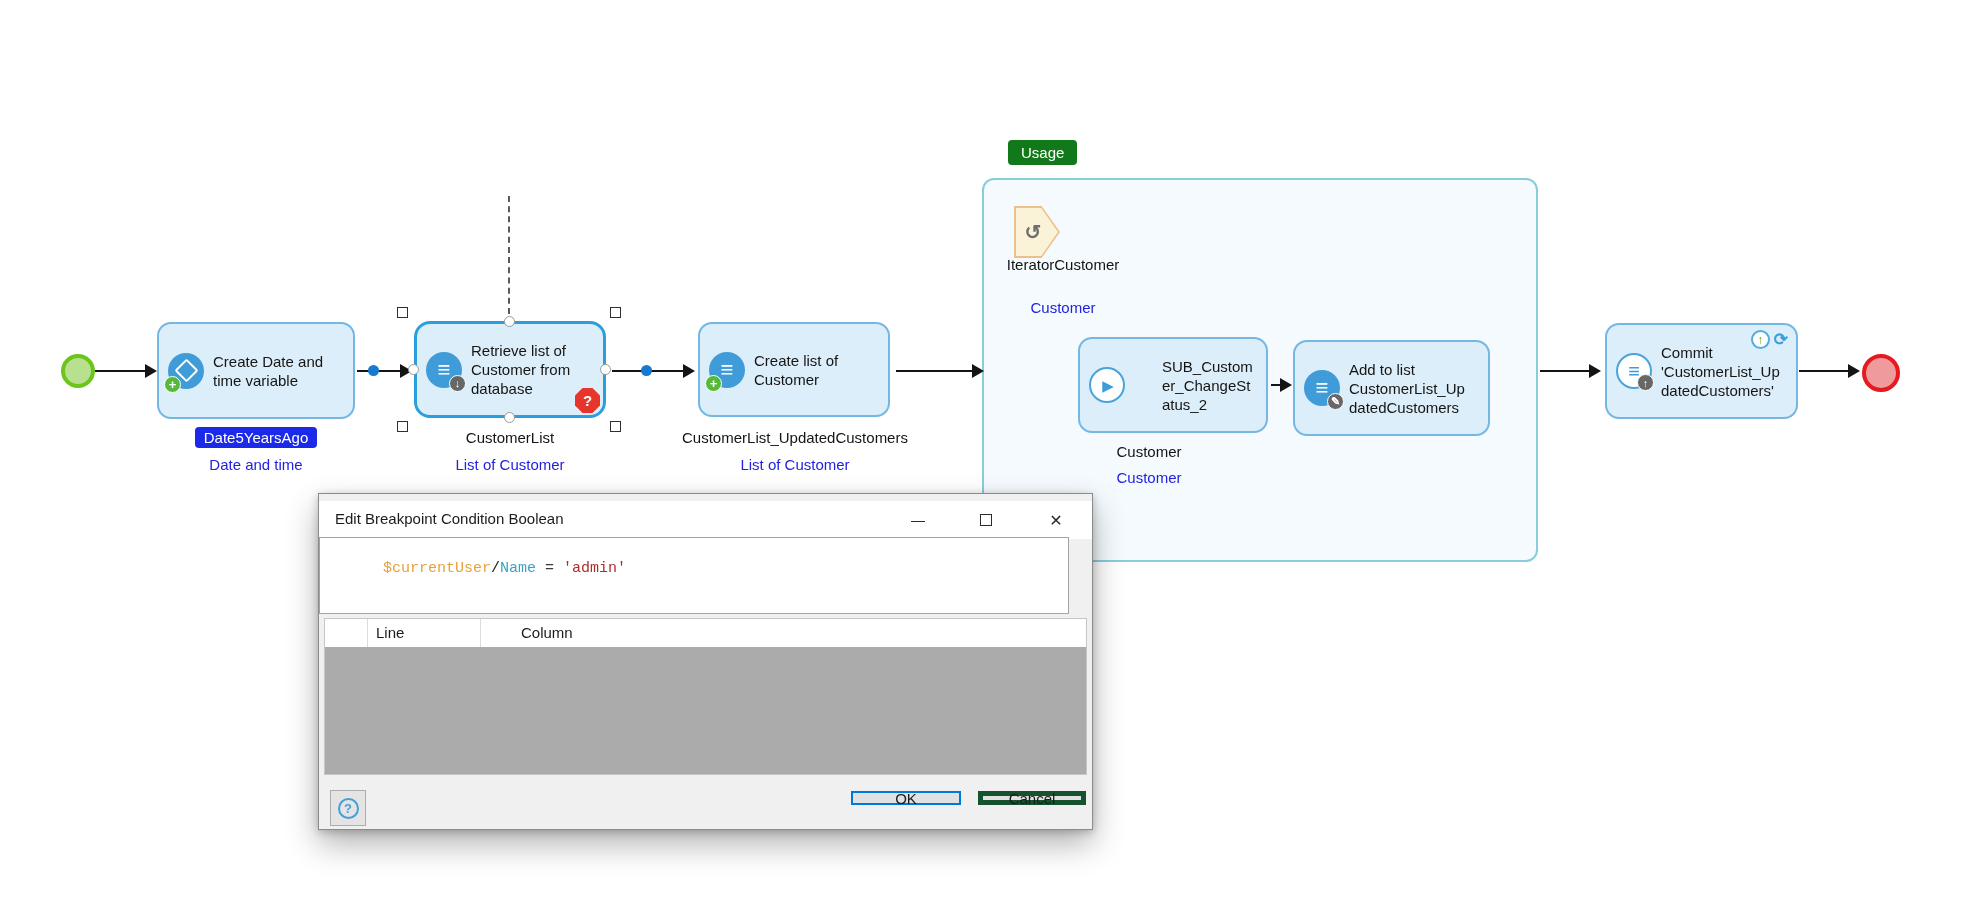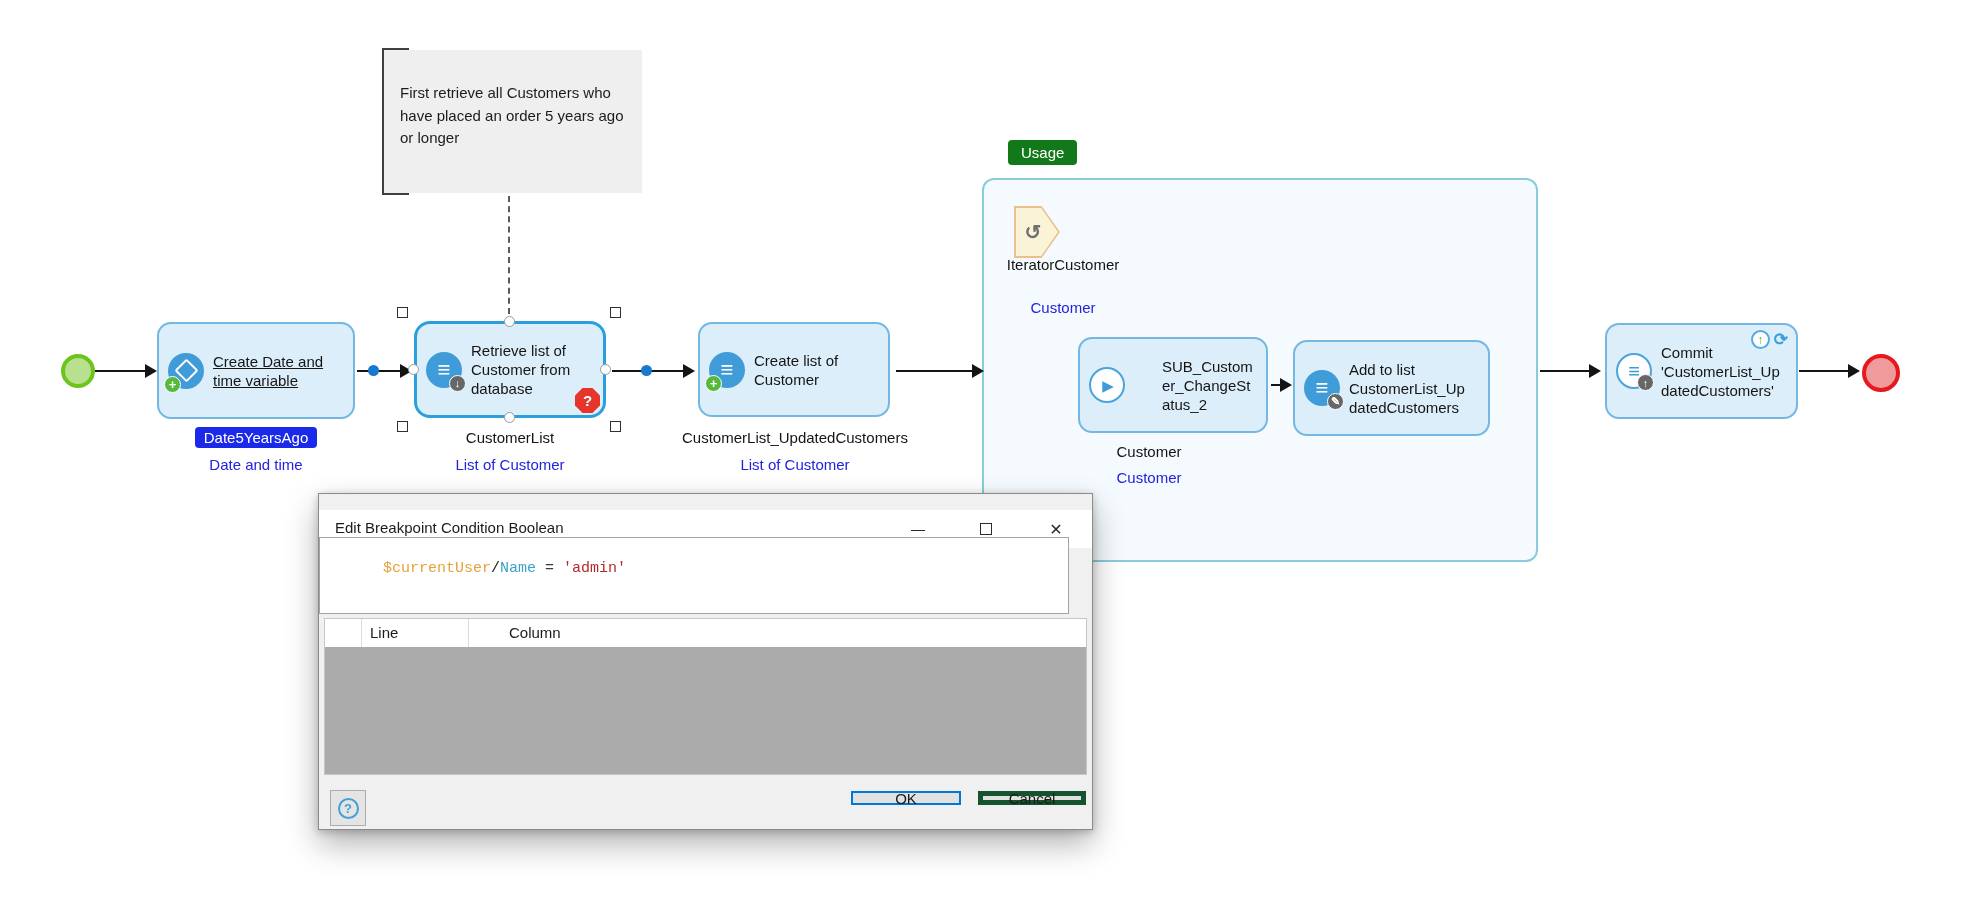--- a/index.html
+++ b/index.html
@@ -72,54 +72,51 @@
         display:flex;align-items:center;justify-content:center;}
   .iter .g{font-size:20px;color:#6f6f6f;font-weight:bold;margin-right:8px;}
 
   
   .hs{position:absolute;width:11px;height:11px;background:#fff;border:1.5px solid #2f2f2f;box-sizing:border-box;}
   .hc{position:absolute;width:11px;height:11px;background:#fff;border:1.5px solid #9a9a9a;border-radius:50%;box-sizing:border-box;}
 
   
   .dlg{position:absolute;left:318px;top:493px;width:775px;height:337px;background:#f0f0f0;
        border:1px solid #8b8b8b;box-shadow:0 14px 30px rgba(0,0,0,.30),0 2px 8px rgba(0,0,0,.22);z-index:10;box-sizing:border-box;}
-  .tbar{position:absolute;left:0;top:16px;right:0;height:38px;background:#ffffff;}
+  .tbar{position:absolute;left:0;top:7px;right:0;height:38px;background:#ffffff;}
   .ttl{position:absolute;left:16px;top:9px;font-size:15px;color:#1b1b1b;}
   .wbtn{position:absolute;top:0;width:46px;height:38px;display:flex;align-items:center;justify-content:center;color:#2b2b2b;}
   .wbtn.min{left:576px;font-size:14px;}
   .wbtn.max{left:644px;}
   .wbtn.max .sq{width:12px;height:12px;border:1.5px solid #2b2b2b;box-sizing:border-box;}
   .wbtn.close{left:714px;font-size:16px;}
   .codebox{position:absolute;left:0;top:43px;width:750px;height:77px;background:#fff;border:1px solid #a3a3a3;
            box-sizing:border-box;padding:5px 9px;font-family:"Liberation Mono","DejaVu Sans Mono",monospace;
            font-size:15px;white-space:pre;}
   .tablebox{position:absolute;left:5px;top:124px;width:763px;height:157px;border:1px solid #c6c6c6;
             background:#ababab;box-sizing:border-box;display:flex;flex-direction:column;}
-  .thead{height:28px;background:#ffffff;display:flex;font-size:15px;color:#1b1b1b;flex-shrink:0;}
+  .thead{height:28px;background:#ffffff;display:flex;font-size:15px;color:#1b1b1b;flex-shrink:0;gap:6px;}
   .th{line-height:28px;padding-left:8px;box-sizing:border-box;border-left:1px solid #dcdcdc;}
   .th.c0{width:36px;border-left:none;}
   .th.c1{width:107px;} .th.c2{width:103px;padding-left:40px;} .th.c3{flex:1;}
   .gridbody{flex:1;background:#ababab;}
   .helpbtn{position:absolute;left:11px;top:296px;width:36px;height:36px;background:#e4e4e4;border:1px solid #adadad;
            box-sizing:border-box;display:flex;align-items:center;justify-content:center;}
   .helpbtn .qc{width:21px;height:21px;border-radius:50%;border:2px solid #459fd6;color:#459fd6;font-size:13px;
            font-weight:bold;display:flex;align-items:center;justify-content:center;box-sizing:border-box;}
   .btn{position:absolute;top:297px;height:14px;background:#e1e1e1;font-size:15px;color:#1b1b1b;
        display:flex;align-items:center;justify-content:center;box-sizing:border-box;font-family:inherit;}
   .btn.ok{left:532px;width:110px;border:2px solid #0078d7;}
   .btn.cancel{left:659px;width:108px;border:5px solid #14532d;}
 </style>
 </head>
 <body>
 
 <div class="stage">
 
-  <div class="note">
-    <div class="txt">First retrieve all Customers who have placed an order 5 years ago or longer</div>
-  </div>
   <div class="dashline"></div>
 
   <div class="usage">Usage</div>
   <div class="loopbox"></div>
   <div class="iter">
     <div class="in">
         <span class="g">↺</span>
       </div>
   </div>
   <div class="clabel" style="left:963px;top:256px;width:200px;">IteratorCustomer</div>
@@ -149,21 +146,21 @@
   <div class="head" style="left:1589px;top:364px;"></div>
 
   <div class="line" style="left:1799px;top:370px;width:50px;"></div>
   <div class="head" style="left:1848px;top:364px;"></div>
 
   <div class="node" style="left:157px;top:322px;width:198px;height:97px;">
     <div class="micon fill">
       <div class="varshape"></div>
       <span class="bdg green bl">+</span>
     </div>
-    <div class="ntxt" style="width:142px;text-decoration:underline;">Create Date and time variable</div>
+    <div class="ntxt" style="width:142px;">Create Date and time variable</div>
   </div>
   <div class="clabel" style="left:156px;top:427px;width:200px;">
     <span class="varbadge">Date5YearsAgo</span>
   </div>
   <div class="clabel blue" style="left:156px;top:456px;width:200px;">Date and time</div>
 
   <div class="hs" style="left:397px;top:307px;"></div>
   <div class="hs" style="left:610px;top:307px;"></div>
   <div class="hs" style="left:397px;top:421px;"></div>
   <div class="hs" style="left:610px;top:421px;"></div>

